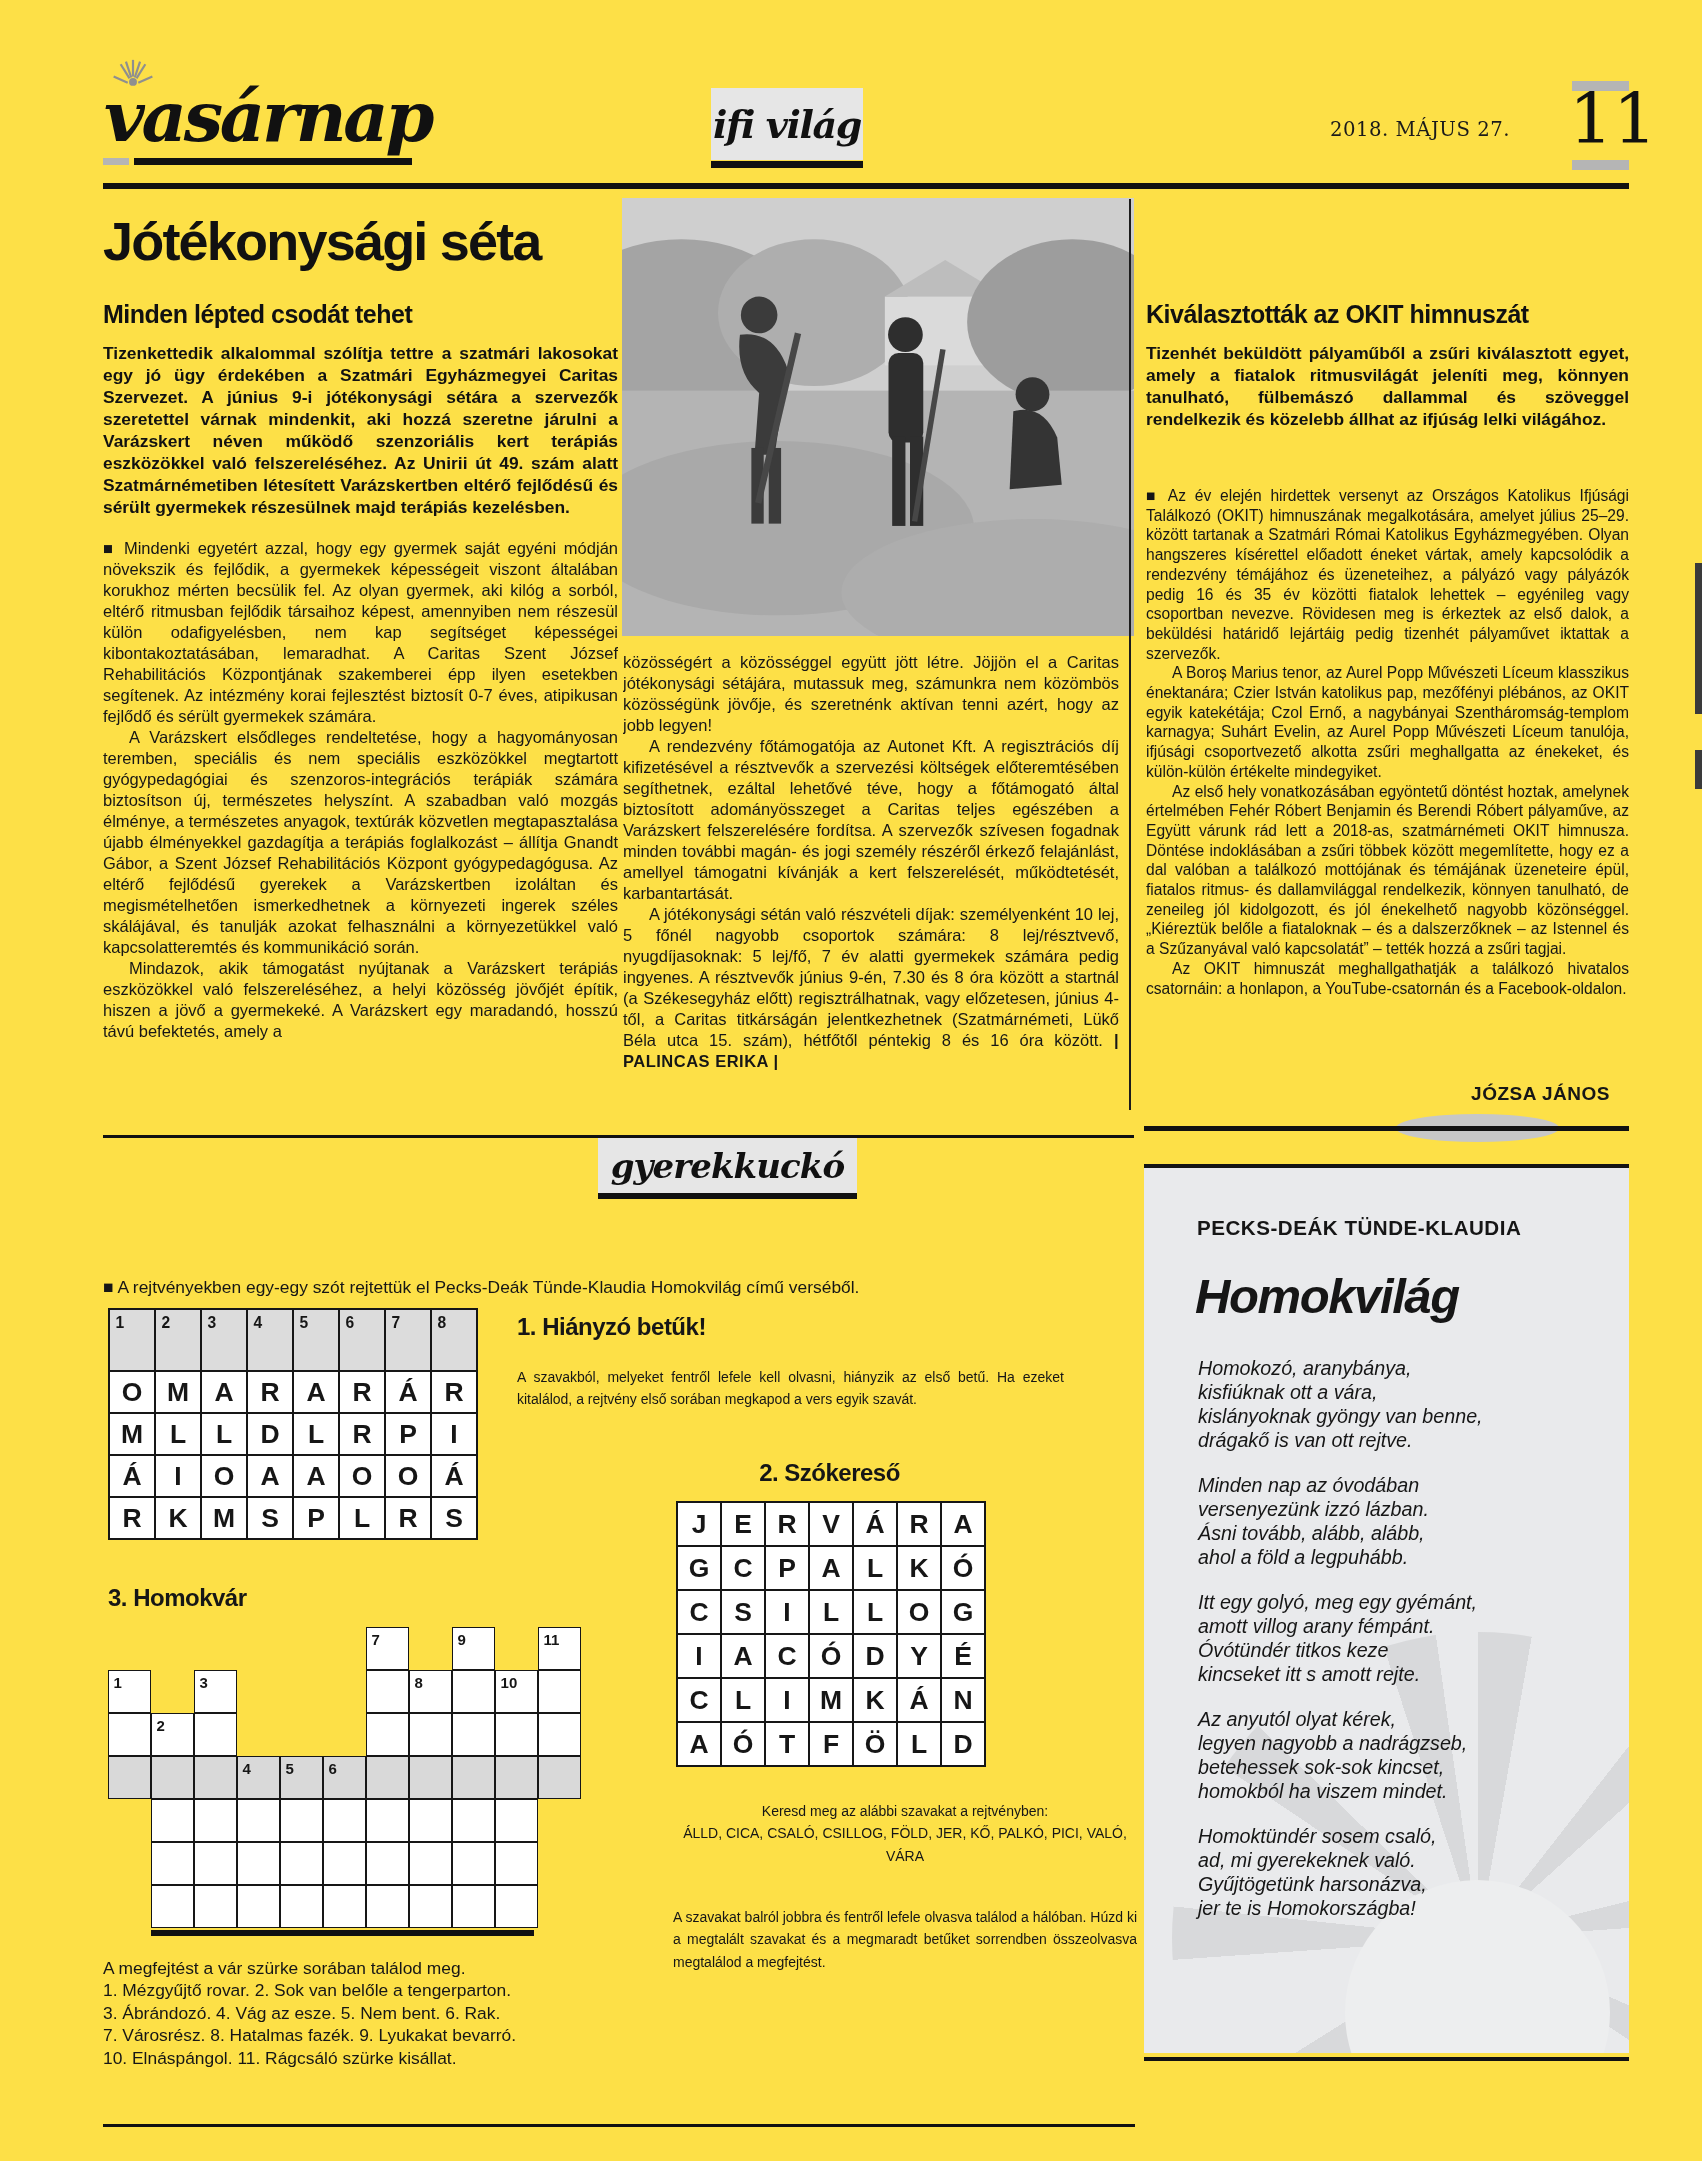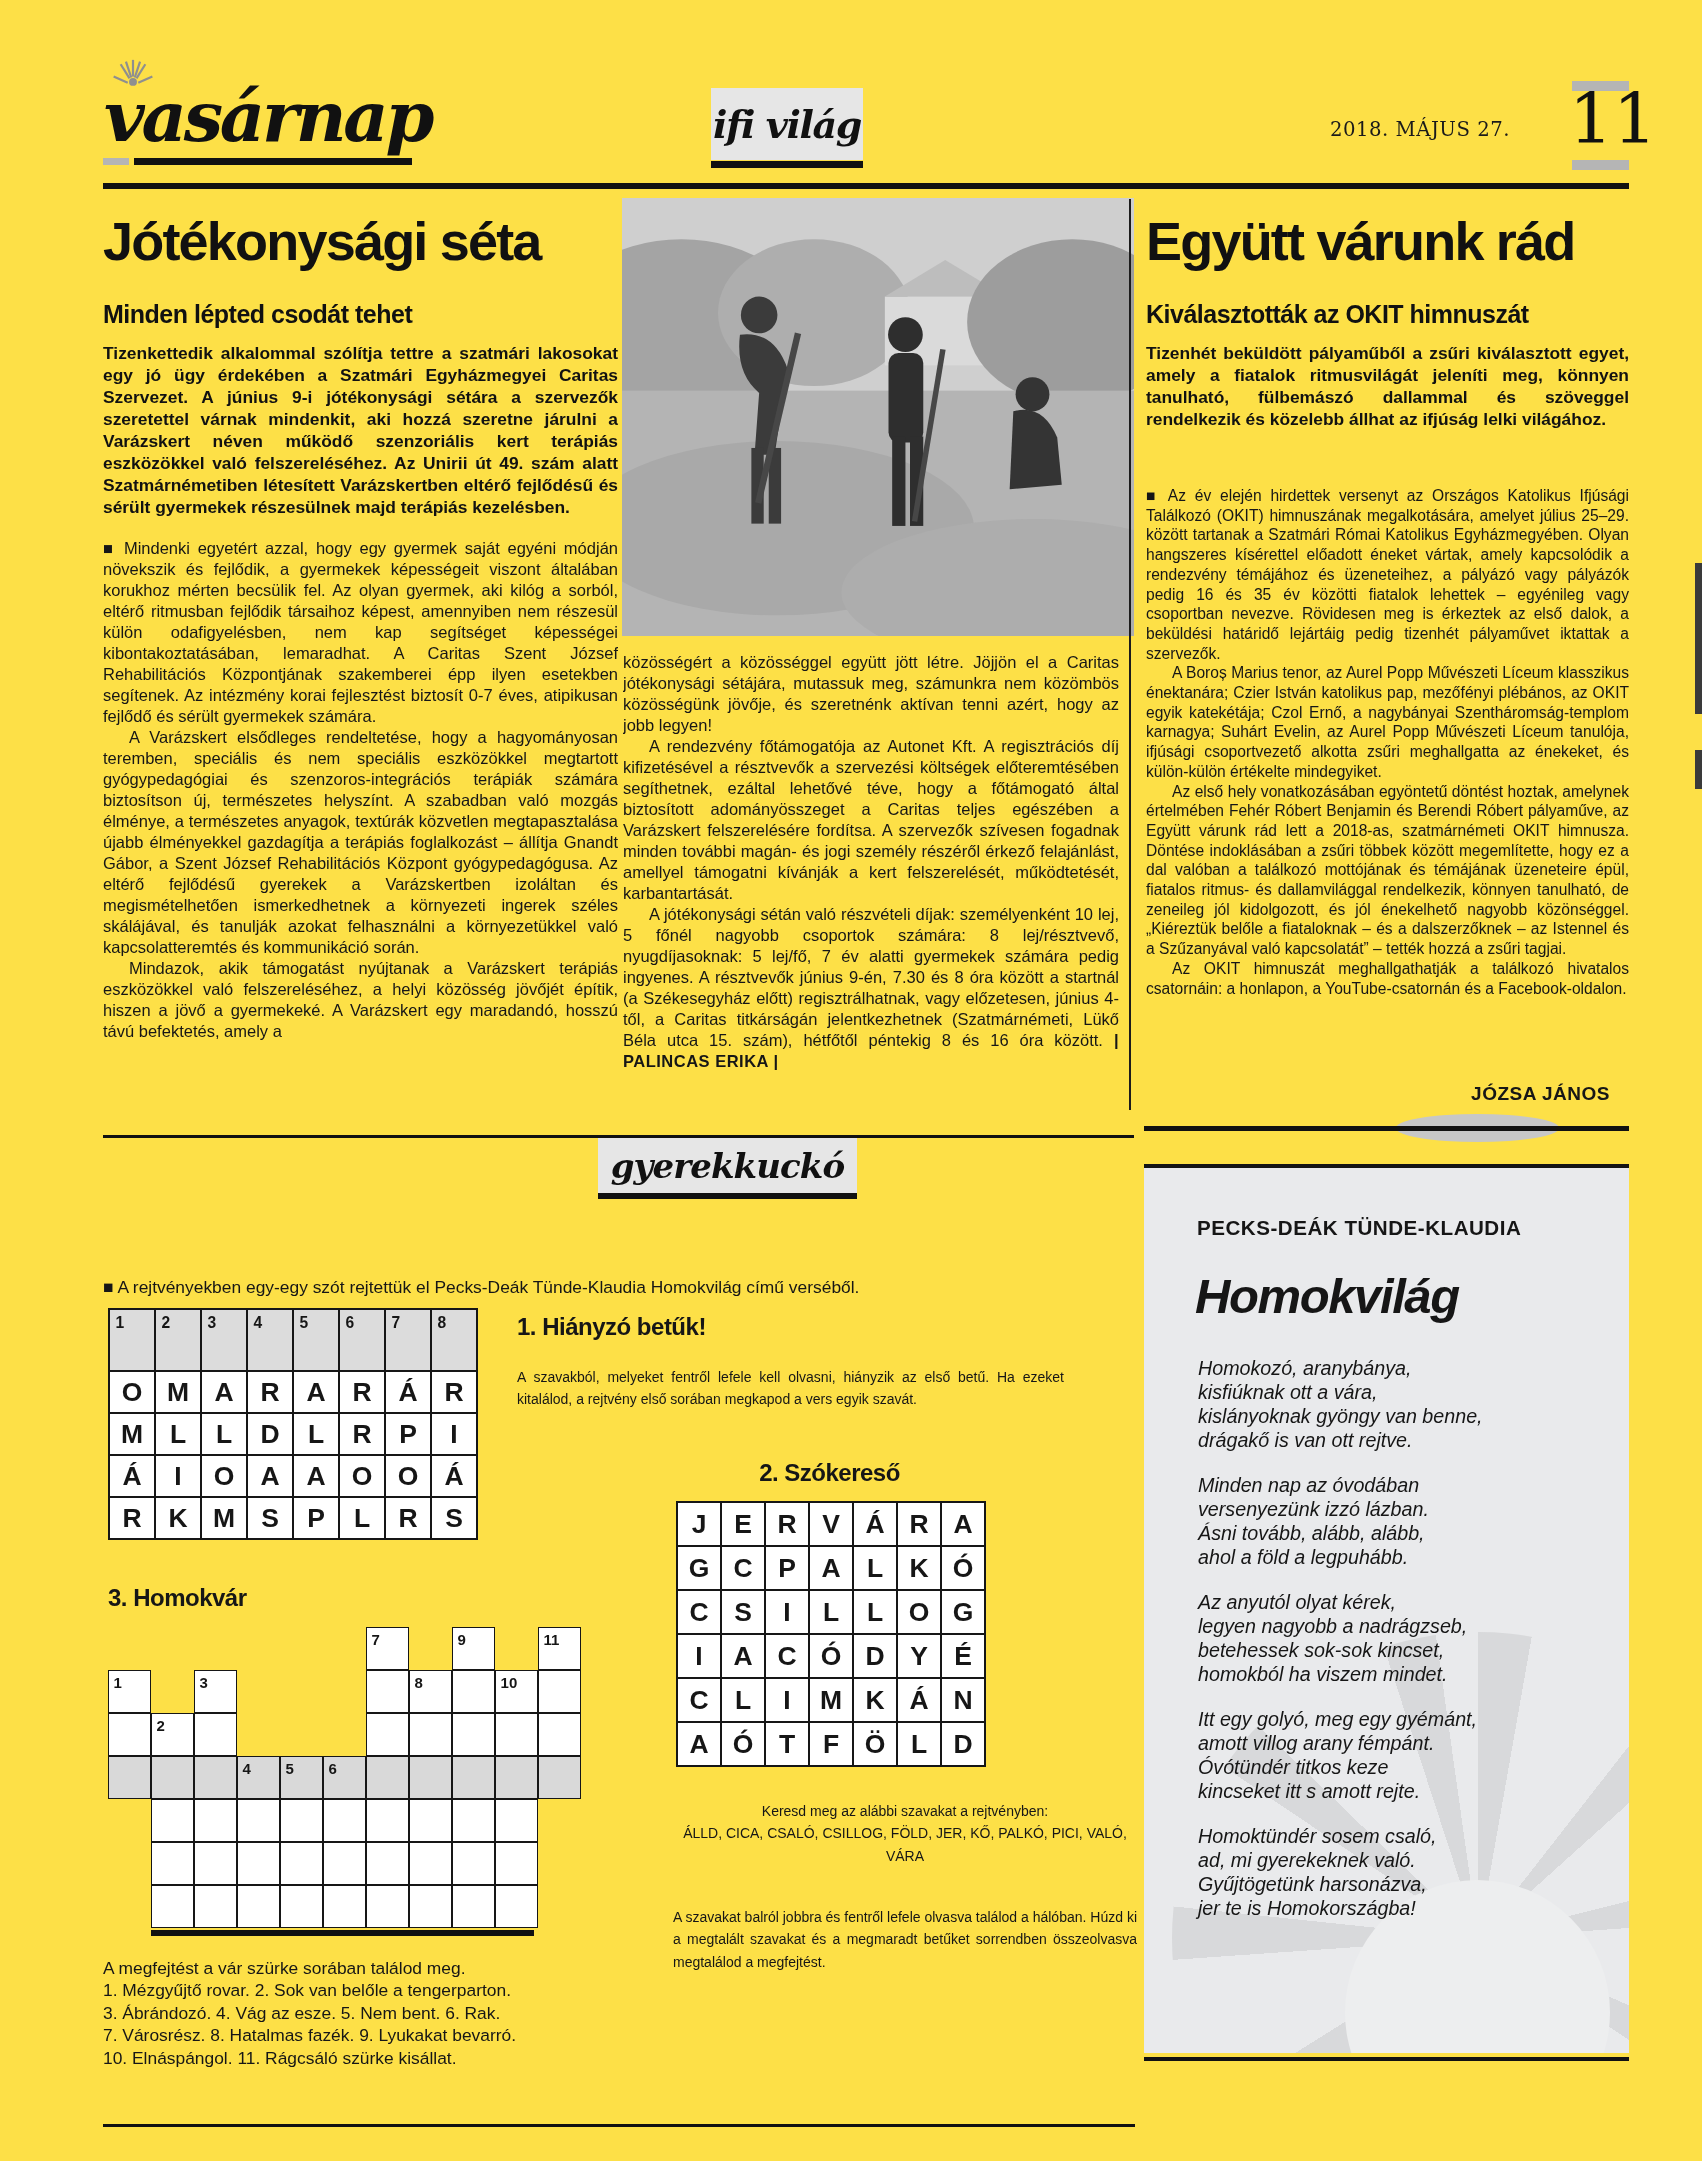--- a/index.html
+++ b/index.html
@@ -166,21 +166,20 @@
   </figure>
 
   <div class="body body-mid">
       <p class="apara">közösségért a közösséggel együtt jött létre. Jöjjön el a Caritas jótékonysági sétájára, mutassuk meg, számunkra nem közömbös közösségünk jövője, és szeretnénk aktívan tenni azért, hogy az jobb legyen!</p>
       <p class="apara">A rendezvény főtámogatója az Autonet Kft. A regisztrációs díj kifizetésével a résztvevők a szervezési költségek előteremtésében segíthetnek, ezáltal lehetővé téve, hogy a főtámogató által biztosított adományösszeget a Caritas teljes egészében a Varázskert felszerelésére fordítsa. A szervezők szívesen fogadnak minden további magán- és jogi személy részéről érkező felajánlást, amellyel támogatni kívánják a kert felszerelését, működtetését, karbantartását.</p>
       <p class="apara">A jótékonysági sétán való részvételi díjak: személyenként 10 lej, 5 főnél nagyobb csoportok számára: 8 lej/résztvevő, nyugdíjasoknak: 5 lej/fő, 7 év alatti gyermekek számára pedig ingyenes. A résztvevők június 9-én, 7.30 és 8 óra között a startnál (a Székesegyház előtt) regisztrálhatnak, vagy előzetesen, június 4-től, a Caritas titkárságán jelentkezhetnek (Szatmárnémeti, Lükő Béla utca 15. szám), hétfőtől péntekig 8 és 16 óra között. <b class="inl-byline">| PALINCAS ERIKA |</b></p>
     </div>
 
   <div class="v-divider"></div>
 
-  <h1 class="h1a" style="left:1146px;top:214px;width:485px;">Együtt várunk rád</h1>
   <h2 class="h2a" style="left:1146px;top:300px;">Kiválasztották az OKIT himnuszát</h2>
   <p class="lead" style="left:1146px;top:342px;width:483px;">Tizenhét beküldött pályaműből a zsűri kiválasztott egyet, amely a fiatalok ritmusvilágát jeleníti meg, könnyen tanulható, fülbemászó dallammal és szöveggel rendelkezik és közelebb állhat az ifjúság lelki világához.</p>
   <div class="body body-right">
       <p class="apara">■ Az év elején hirdettek versenyt az Országos Katolikus Ifjúsági Találkozó (OKIT) himnuszának megalkotására, amelyet július 25–29. között tartanak a Szatmári Római Katolikus Egyházmegyében. Olyan hangszeres kísérettel előadott éneket vártak, amely kapcsolódik a rendezvény témájához és üzeneteihez, a pályázó vagy pályázók pedig 16 és 35 év közötti fiatalok lehettek – egyénileg vagy csoportban nevezve. Rövidesen meg is érkeztek az első dalok, a beküldési határidő lejártáig pedig tizenhét pályaművet iktattak a szervezők.</p>
       <p class="apara">A Boroș Marius tenor, az Aurel Popp Művészeti Líceum klasszikus énektanára; Czier István katolikus pap, mezőfényi plébános, az OKIT egyik katekétája; Czol Ernő, a nagybányai Szentháromság-templom karnagya; Suhárt Evelin, az Aurel Popp Művészeti Líceum tanulója, ifjúsági csoportvezető alkotta zsűri meghallgatta az énekeket, és külön-külön értékelte mindegyiket.</p>
       <p class="apara">Az első hely vonatkozásában egyöntetű döntést hoztak, amelynek értelmében Fehér Róbert Benjamin és Berendi Róbert pályaműve, az Együtt várunk rád lett a 2018-as, szatmárnémeti OKIT himnusza. Döntése indoklásában a zsűri többek között megemlítette, hogy ez a dal valóban a találkozó mottójának és témájának üzeneteire épül, fiatalos ritmus- és dallamvilággal rendelkezik, könnyen tanulható, de zeneileg jól kidolgozott, és jól énekelhető nagyobb közönséggel. „Kiéreztük belőle a fiataloknak – és a dalszerzőknek – az Istennel és a Szűzanyával való kapcsolatát” – tették hozzá a zsűri tagjai.</p>
       <p class="apara">Az OKIT himnuszát meghallgathatják a találkozó hivatalos csatornáin: a honlapon, a YouTube-csatornán és a Facebook-oldalon.</p>
     </div>
   <div class="byline-ellipse"></div>
   <div class="byline-right">JÓZSA JÁNOS</div>
@@ -559,30 +558,30 @@
           <div class="pline">kislányoknak gyöngy van benne,</div>
           <div class="pline">drágakő is van ott rejtve.</div>
         </div>
         <div class="stanza">
           <div class="pline">Minden nap az óvodában</div>
           <div class="pline">versenyezünk izzó lázban.</div>
           <div class="pline">Ásni tovább, alább, alább,</div>
           <div class="pline">ahol a föld a legpuhább.</div>
         </div>
         <div class="stanza">
+          <div class="pline">Itt egy golyó, meg egy gyémánt,</div>
+          <div class="pline">amott villog arany fémpánt.</div>
+          <div class="pline">Óvótündér titkos keze</div>
+          <div class="pline">kincseket itt s amott rejte.</div>
+        </div>
+        <div class="stanza">
           <div class="pline">Az anyutól olyat kérek,</div>
           <div class="pline">legyen nagyobb a nadrágzseb,</div>
           <div class="pline">betehessek sok-sok kincset,</div>
           <div class="pline">homokból ha viszem mindet.</div>
-        </div>
-        <div class="stanza">
-          <div class="pline">Itt egy golyó, meg egy gyémánt,</div>
-          <div class="pline">amott villog arany fémpánt.</div>
-          <div class="pline">Óvótündér titkos keze</div>
-          <div class="pline">kincseket itt s amott rejte.</div>
         </div>
         <div class="stanza">
           <div class="pline">Homoktündér sosem csaló,</div>
           <div class="pline">ad, mi gyerekeknek való.</div>
           <div class="pline">Gyűjtögetünk harsonázva,</div>
           <div class="pline">jer te is Homokországba!</div>
         </div>
       </div>
   </aside>
   <div class="bottom-right-rule"></div>

